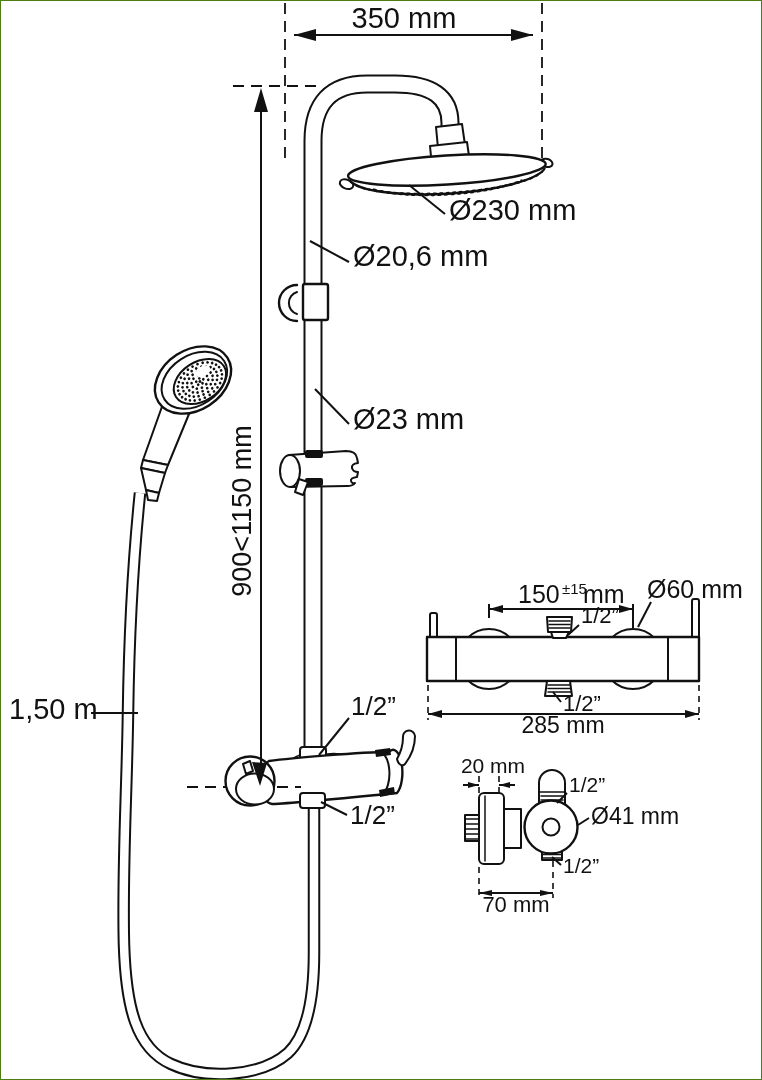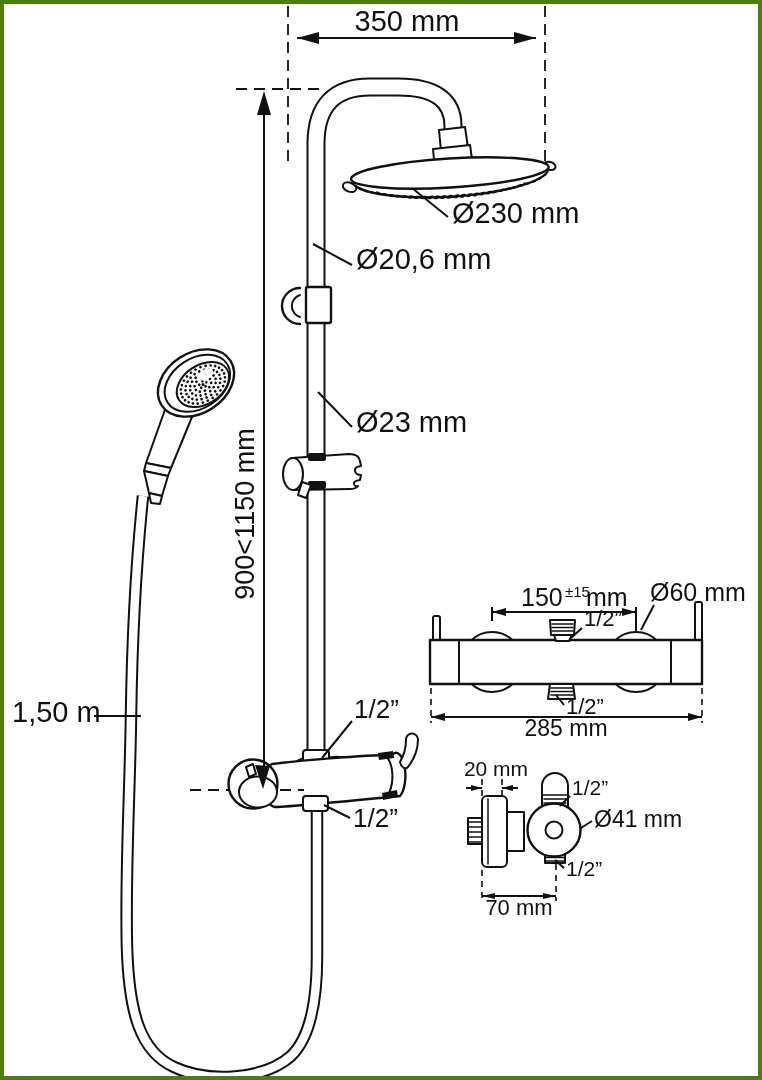--- a/index.html
+++ b/index.html
@@ -1,16 +1,16 @@
 <!DOCTYPE html>
 <html><head>
 <meta charset="utf-8">
 <style>
   html,body{margin:0;padding:0;background:#ffffff;}
-  .page{width:762px;height:1080px;position:relative;background:#fff;border:4px solid #4d7c0f;box-sizing:border-box;overflow:hidden;}
+  .page{width:762px;height:1080px;position:relative;background:#fff;border:1px solid #4d7c0f;box-sizing:border-box;overflow:hidden;}
   svg{position:absolute;left:0;top:0;}
   text{font-family:"Liberation Sans","DejaVu Sans",sans-serif;fill:#111;}
   .t29{font-size:29px;}
   .t27{font-size:27px;}
   .t26{font-size:26px;}
   .t25{font-size:25px;}
   .t23{font-size:23px;}
   .t22{font-size:22px;}
   .t21{font-size:21px;}
   .t15{font-size:15px;}

